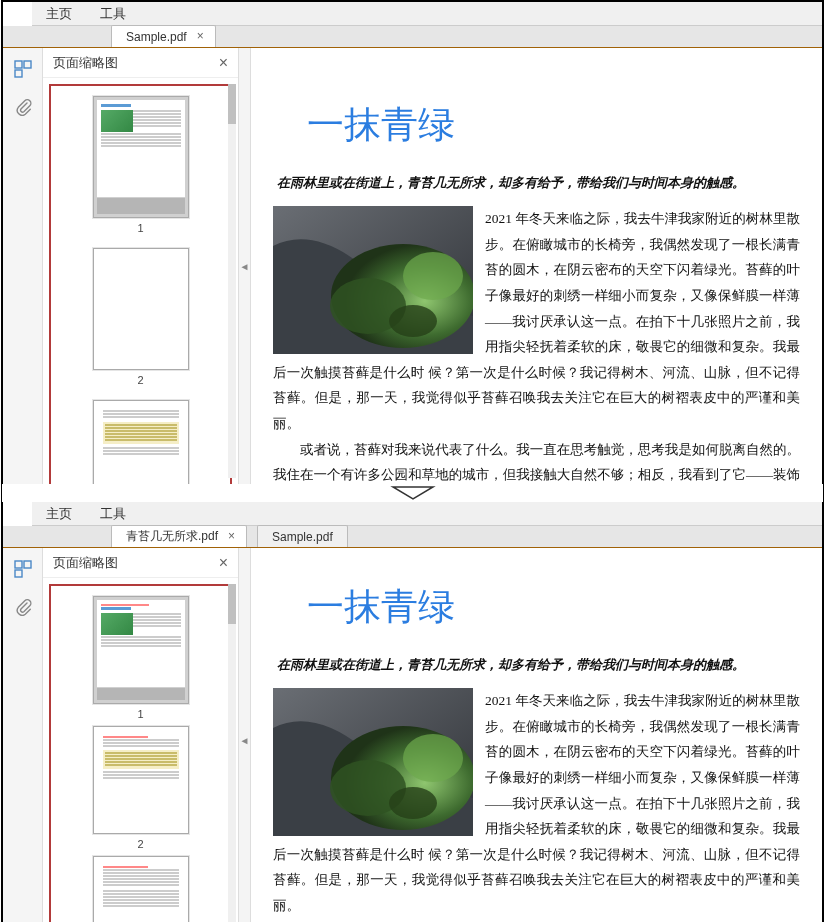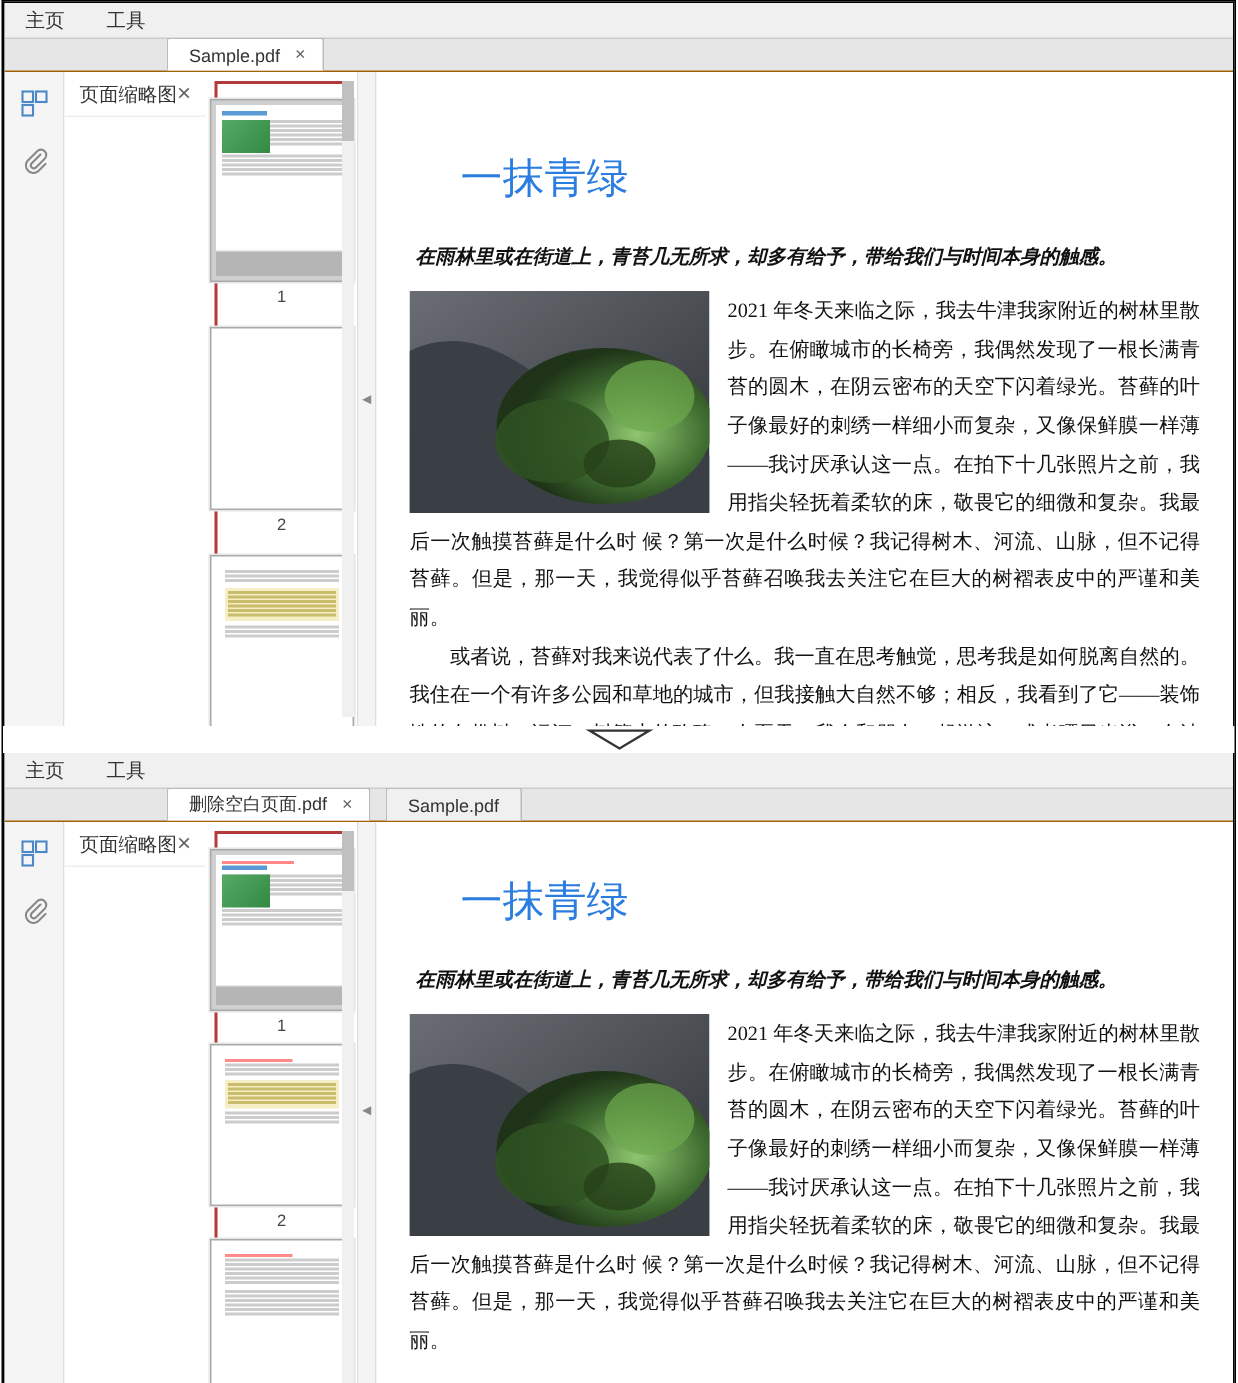--- a/index.html
+++ b/index.html
@@ -4,52 +4,52 @@
 <style>
 * { margin: 0; padding: 0; box-sizing: border-box; }
 body { font-family: "Microsoft YaHei", Arial, sans-serif; background: #fff; width: 825px; }
 .outer-frame { border: 1px solid #000; width: 823px; margin: 0 auto; }
 .panel { border: 1px solid #000; width: 821px; position: relative; overflow: hidden; }
 .panel-top { height: 483px; border-bottom: none;}
 .panel-bottom { height: 432px; border-top: none;}
 .divider-arrow { width: 821px; height: 18px; display: flex; align-items: center; justify-content: center; position: relative; }
 .divider-arrow svg { display: block; }
 
-.menubar { height: 24px; background: #f0f0f0; border-bottom: 1px solid #ccc; display: flex; align-items: center; font-size: 13px; color: #333; }
+.menubar { height: 24px; background: #f0f0f0; border-bottom: 1px solid #ccc; display: flex; align-items: center; font-size: 13px; color: #333; margin-left: 29px; }
 .menubar .menuitem { padding: 0 14px; height: 100%; display: flex; align-items: center; cursor: default; }
 
 .tabbar { height: 22px; background: #e6e6e6; border-bottom: 1px solid #a16207; display: flex; align-items: flex-end; font-size: 12px; color: #333; }
 .tab { height: 22px; padding: 0 28px 0 14px; display: flex; align-items: center; position: relative; background: #fff; border: 1px solid #bbb; border-bottom: none; margin-left: 108px; cursor: default; border-radius: 2px 2px 0 0; }
 .tab .close { position: absolute; right: 6px; top: 4px; width: 12px; height: 12px; font-size: 12px; line-height: 12px; color: #666; cursor: pointer; }
 .tab.inactive { background: #f0f0f0; margin-left: 10px; }
 .tab.inactive-noclose { padding-right: 14px; }
 .tab-first-left { margin-left: 108px;}
 
 .workspace { display: flex; height: calc(100% - 46px); }
 .leftrail { width: 40px; background: #f5f5f5; border-right: 1px solid #ddd; display: flex; flex-direction: column; align-items: center; padding-top: 10px; gap: 16px; }
 .leftrail .railicon { width: 22px; height: 22px; display: flex; align-items: center; justify-content: center; color: #4a88c7; cursor: pointer; }
 .leftrail .railicon.gray { color: #888; }
 
-.sidepanel { width: 196px; background: #fff; border-right: 1px solid #ddd; display: flex; flex-direction: row; }
+.sidepanel { width: 196px; background: #fff; border-right: 1px solid #ddd; display: flex; flex-direction: column; }
 .sidepanel-header { height: 30px; padding: 0 10px; display: flex; align-items: center; justify-content: space-between; font-size: 13px; color: #333; border-bottom: 1px solid #eee; }
 .sidepanel-header .close-x { font-size: 16px; color: #666; cursor: pointer; }
 .thumbs { flex: 1; overflow: hidden; padding: 6px; position: relative; }
 .thumbs-scroll { position: absolute; right: 2px; top: 6px; bottom: 6px; width: 8px; }
 .thumbs-scroll .track { width: 100%; height: 100%; background: #f0f0f0; }
 .thumbs-scroll .handle { width: 100%; height: 40px; background: #c0c0c0; position: absolute; top: 0; }
 .thumb-wrap { display: flex; flex-direction: column; align-items: center; gap: 14px; padding: 6px 8px ; }
 .thumb-sel-box { border: 2px solid #b23a3a; padding: 4px 10px 18px 10px; }
 .thumb { width: 96px; height: 122px; border: 1px solid #aaa; background: #fff; box-shadow: 0 0 0 1px #e5e5e5; position: relative; overflow: hidden; }
 .thumb .mini-content { position: absolute; inset: 6px; }
 .thumb-label { font-size: 11px; color: #444; text-align: center; margin-top: 4px; }
 
 .splitter { width: 12px; background: #f4f4f4; border-right: 1px solid #ddd; display:flex; align-items:center; justify-content:center; color:#888; font-size:10px; cursor: ew-resize;}
 .doc-view { flex: 1; background: #fff; overflow: hidden; position: relative; padding: 0 22px 0 22px; }
 .doc-page { background: #fff; width: 100%; padding-top: 18px; }
-.doc-title { color: #2b7de0; font-size: 28px; font-weight: 400; padding: 34px 0 18px 34px; }
+.doc-title { color: #2b7de0; font-size: 37px; font-weight: 400; padding: 34px 0 18px 34px; }
 .doc-subtitle { font-style: italic; font-family: SimSun, serif; font-size: 13px; font-weight: bold; padding: 6px 0 14px 4px; color: #111; }
 .doc-body { font-family: SimSun, serif; font-size: 13.5px; line-height: 1.9; color: #111; text-align: justify; }
 .doc-body .img-wrap { float: left; width: 200px; height: 148px; margin: 0 12px 4px 0; }
 .doc-body p { text-indent: 2em; margin-bottom: 2px; }
 .eval-warn { color: #f00; font-size: 11px; padding: 4px 0 0 4px; }
 
 .moss-svg { width: 100%; height: 100%; display: block; }
 .mini-title { height: 3px; width: 30px; background: #5b9bd5; margin-bottom: 3px;}
 .mini-img { width: 32px; height: 22px; float:left; margin:0 2px 1px 0; background: linear-gradient(135deg,#5a6,#384);}
 .mini-para { height: 1.5px; background:#ccc; margin-bottom:1.5px;}
@@ -196,21 +196,21 @@
       </svg>
 </div>
 
 <div class="panel panel-bottom">
   <div class="menubar">
     <div class="menuitem">主页</div>
     <div class="menuitem">工具</div>
   </div>
   <div class="tabbar">
     <div class="tab tab-first-left">
-      <span>删除空白页面.pdf</span>
+      <span>青苔几无所求.pdf</span>
       <span class="close">×</span>
     </div>
     <div class="tab inactive inactive-noclose">
       <span>Sample.pdf</span>
     </div>
   </div>
   <div class="workspace">
     <div class="leftrail">
       <div class="railicon">
         <svg width="18" height="18" viewBox="0 0 18 18">

